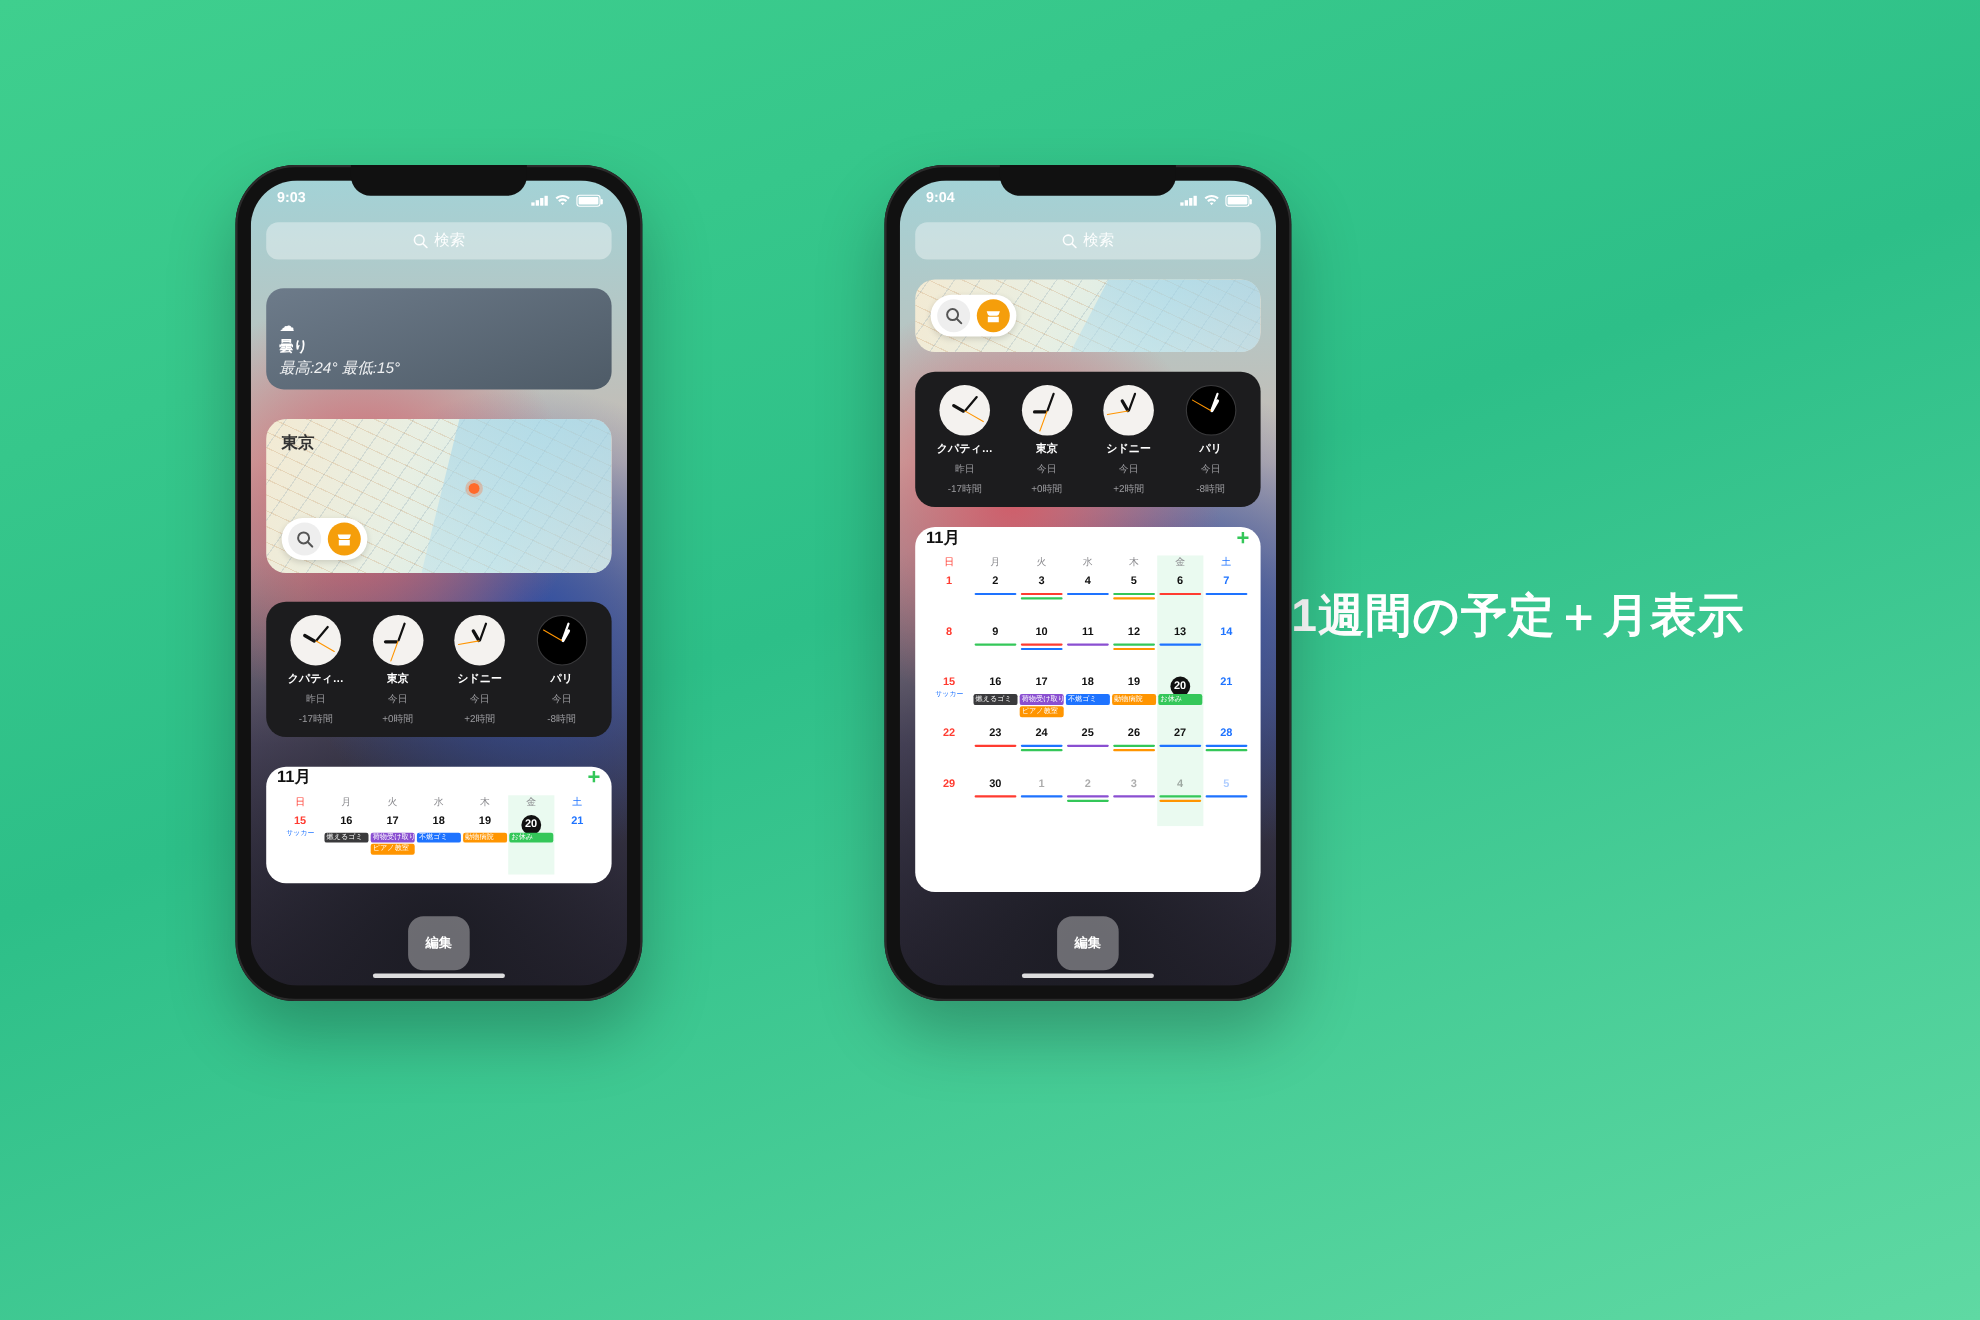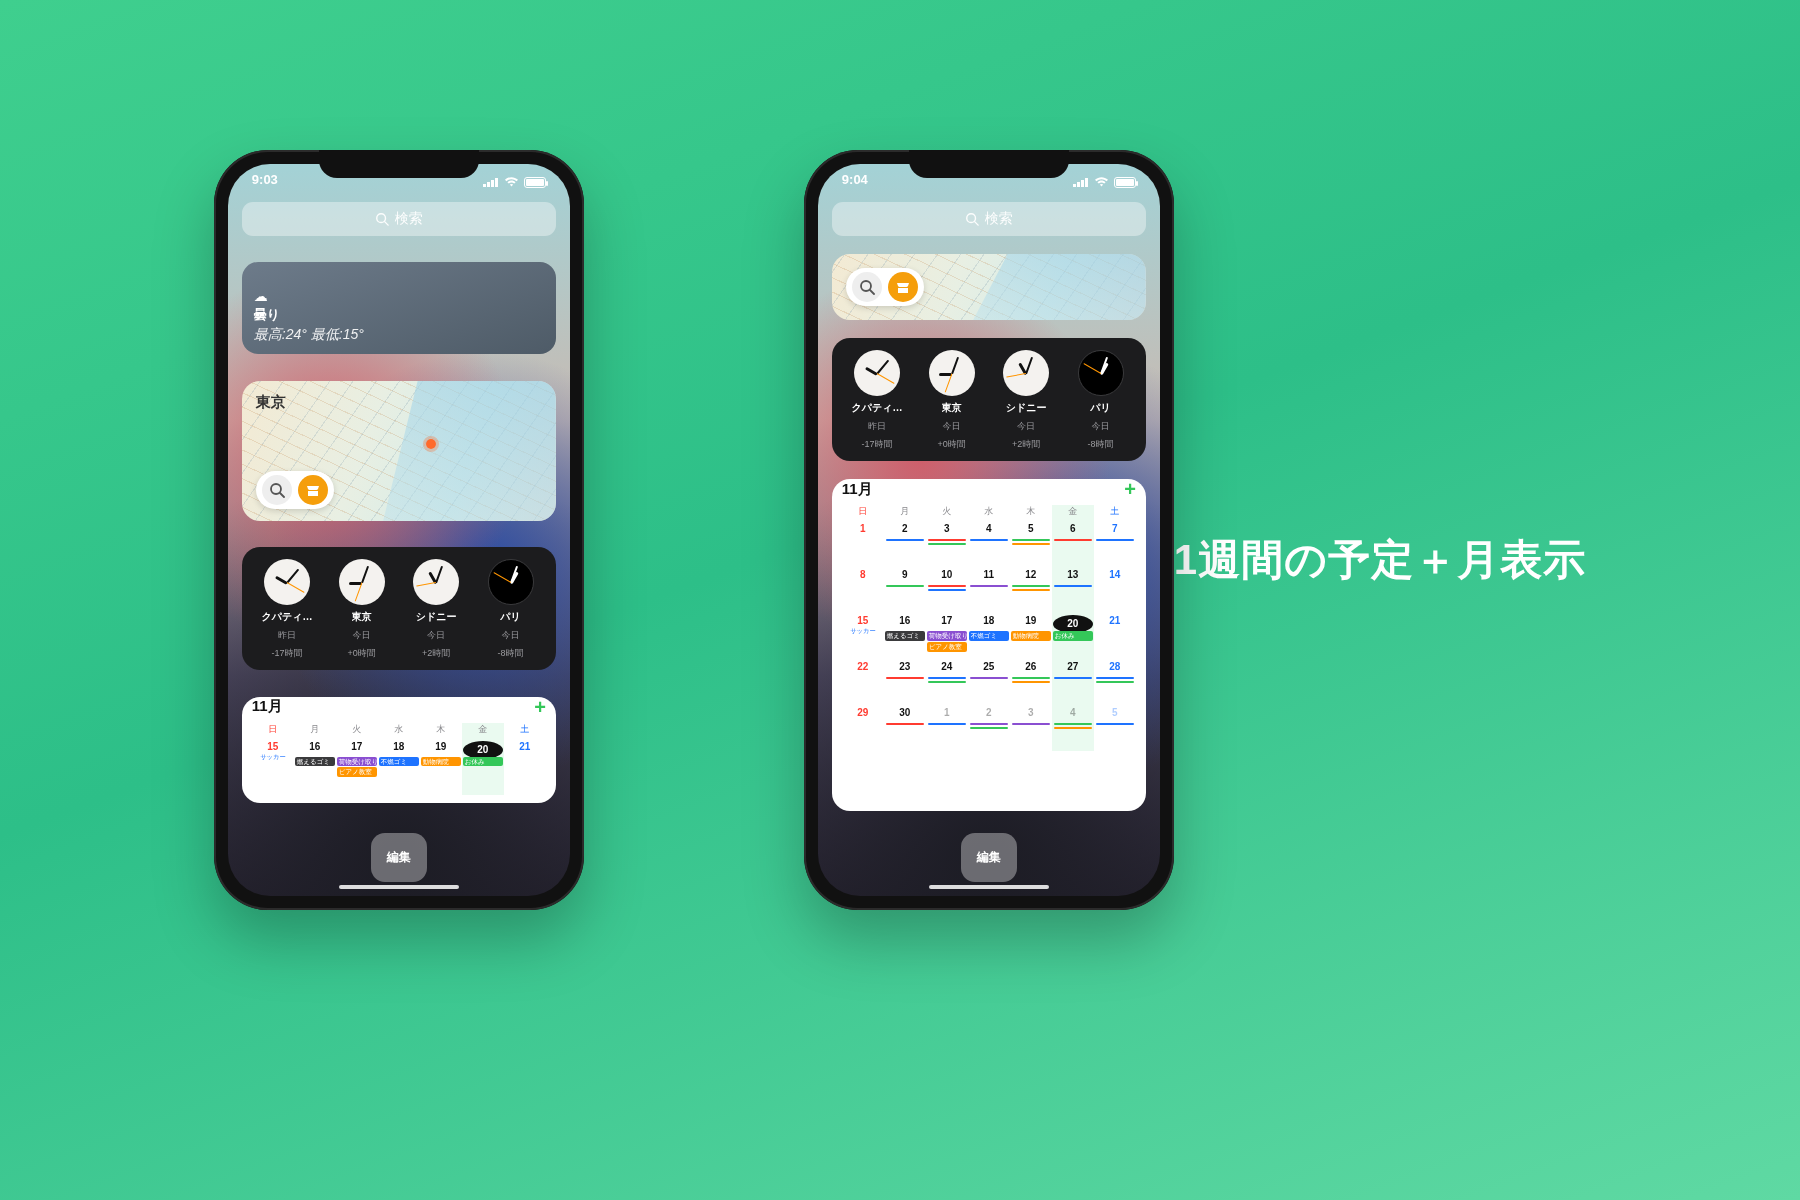--- a/index.html
+++ b/index.html
@@ -102,21 +102,21 @@
   .cal-head { display:flex; justify-content:space-between; align-items:center; margin-bottom:6px; }
   .cal-month { font-weight:800; font-size:15px; }
   .cal-add { color:#34c759; font-size:20px; font-weight:700; line-height:1; }
   .cal-grid { display:grid; grid-template-columns: repeat(7,1fr); font-size:10px; text-align:center; column-gap:0; }
   .cal-dow { color:#8a8a8e; font-size:9px; padding-bottom:3px; }
   .cal-dow.sun { color:#ff3b30; } .cal-dow.sat { color:#1e73ff; }
   .cal-cell { height: 46px; position:relative; padding-top:2px; }
   .cal-card:not(.tall) .cal-cell { height: 56px; }
   .cal-date { font-size:10px; font-weight:600; }
   .cal-date.sun { color:#ff3b30; } .cal-date.sat { color:#1e73ff; }
-  .cal-date.today { display:inline-block; background:#111; color:#fff; border-radius:50%; width:40px; height:18px; line-height:18px; }
+  .cal-date.today { display:inline-block; background:#111; color:#fff; border-radius:50%; width:18px; height:18px; line-height:18px; }
   .cal-sub { font-size:7px; color:#1e73ff; transform: scale(.9); }
   .evchips { position:absolute; left:1px; right:1px; top:18px; display:flex; flex-direction:column; gap:1px; }
   .chip { font-size:6.5px; color:#fff; border-radius:2px; padding:1px 2px; white-space:nowrap; overflow:hidden; text-align:left; line-height:1.2; }
   .bars { position:absolute; left:2px; right:2px; top:18px; display:flex; flex-direction:column; gap:2px; }
   .bar { height:2px; border-radius:2px; }
   .today-col-bg { position:absolute; top:0; bottom:0; background:#eafaf0; z-index:0; }
   .cal-grid > * { z-index:1; }
 
   .edit-pill { align-self:center; margin-top:4px; background: rgba(255,255,255,.35); color:#fff; font-size:12px; font-weight:600; padding:16px 16px; border-radius:14px; }
   .home-ind { position:absolute; bottom:7px; left:50%; transform:translateX(-50%); width:120px; height:4px; border-radius:3px; background:rgba(255,255,255,.85); z-index:22; }

